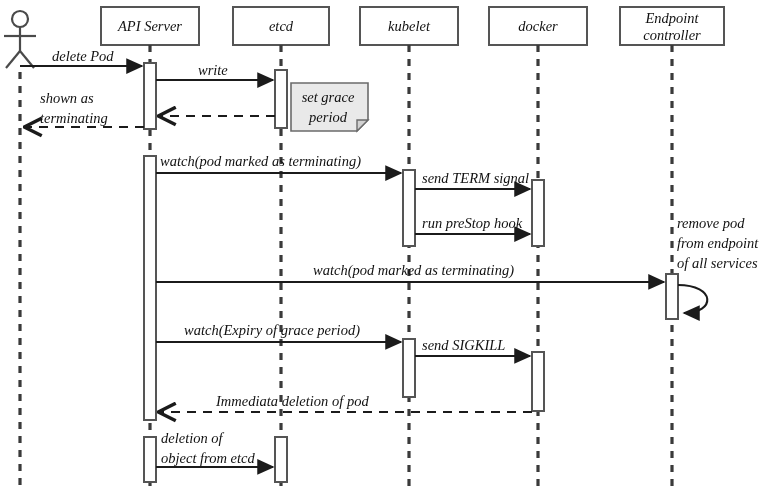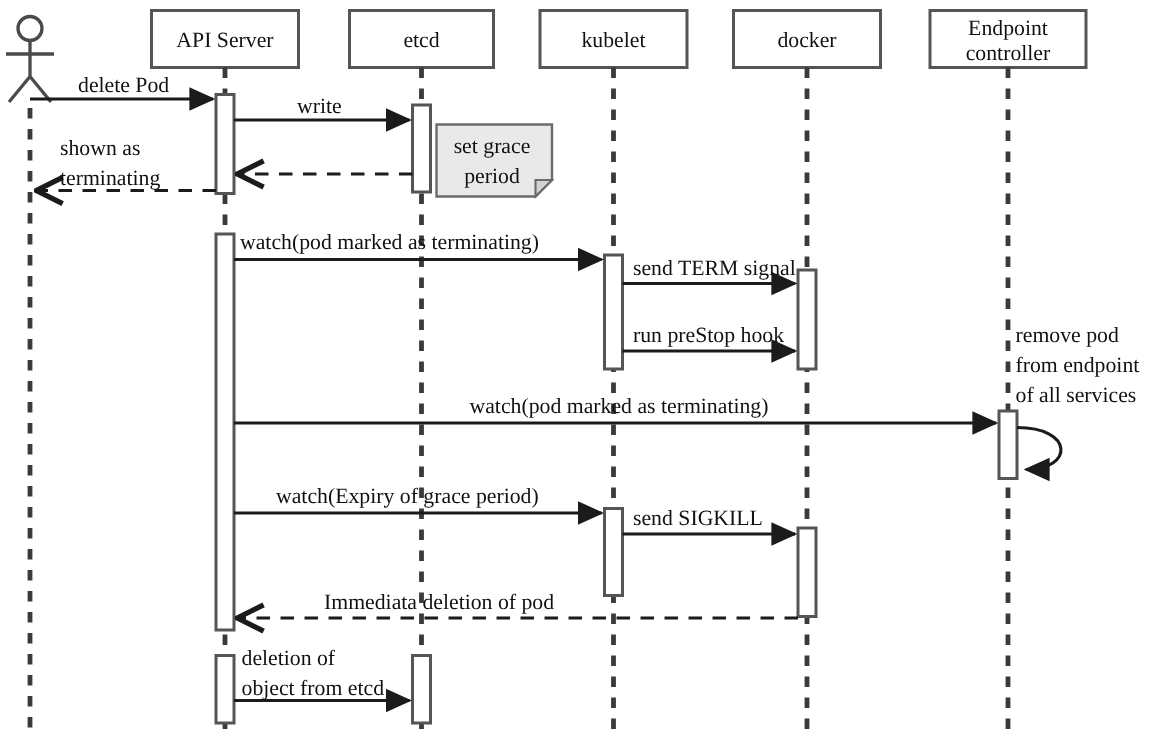--- a/index.html
+++ b/index.html
@@ -10,20 +10,21 @@
   }
   body {
     font-family: "Liberation Serif", "DejaVu Serif", serif;
   }
   #diagram-root {
     position: relative;
     width: 781px;
     height: 486px;
     background: #ffffff;
     overflow: hidden;
+    font-style: italic;
   }
   svg.diagram-canvas {
     position: absolute;
     top: 0;
     left: 0;
     width: 781px;
     height: 486px;
   }
   .lifeline-box {
     fill: #ffffff;

